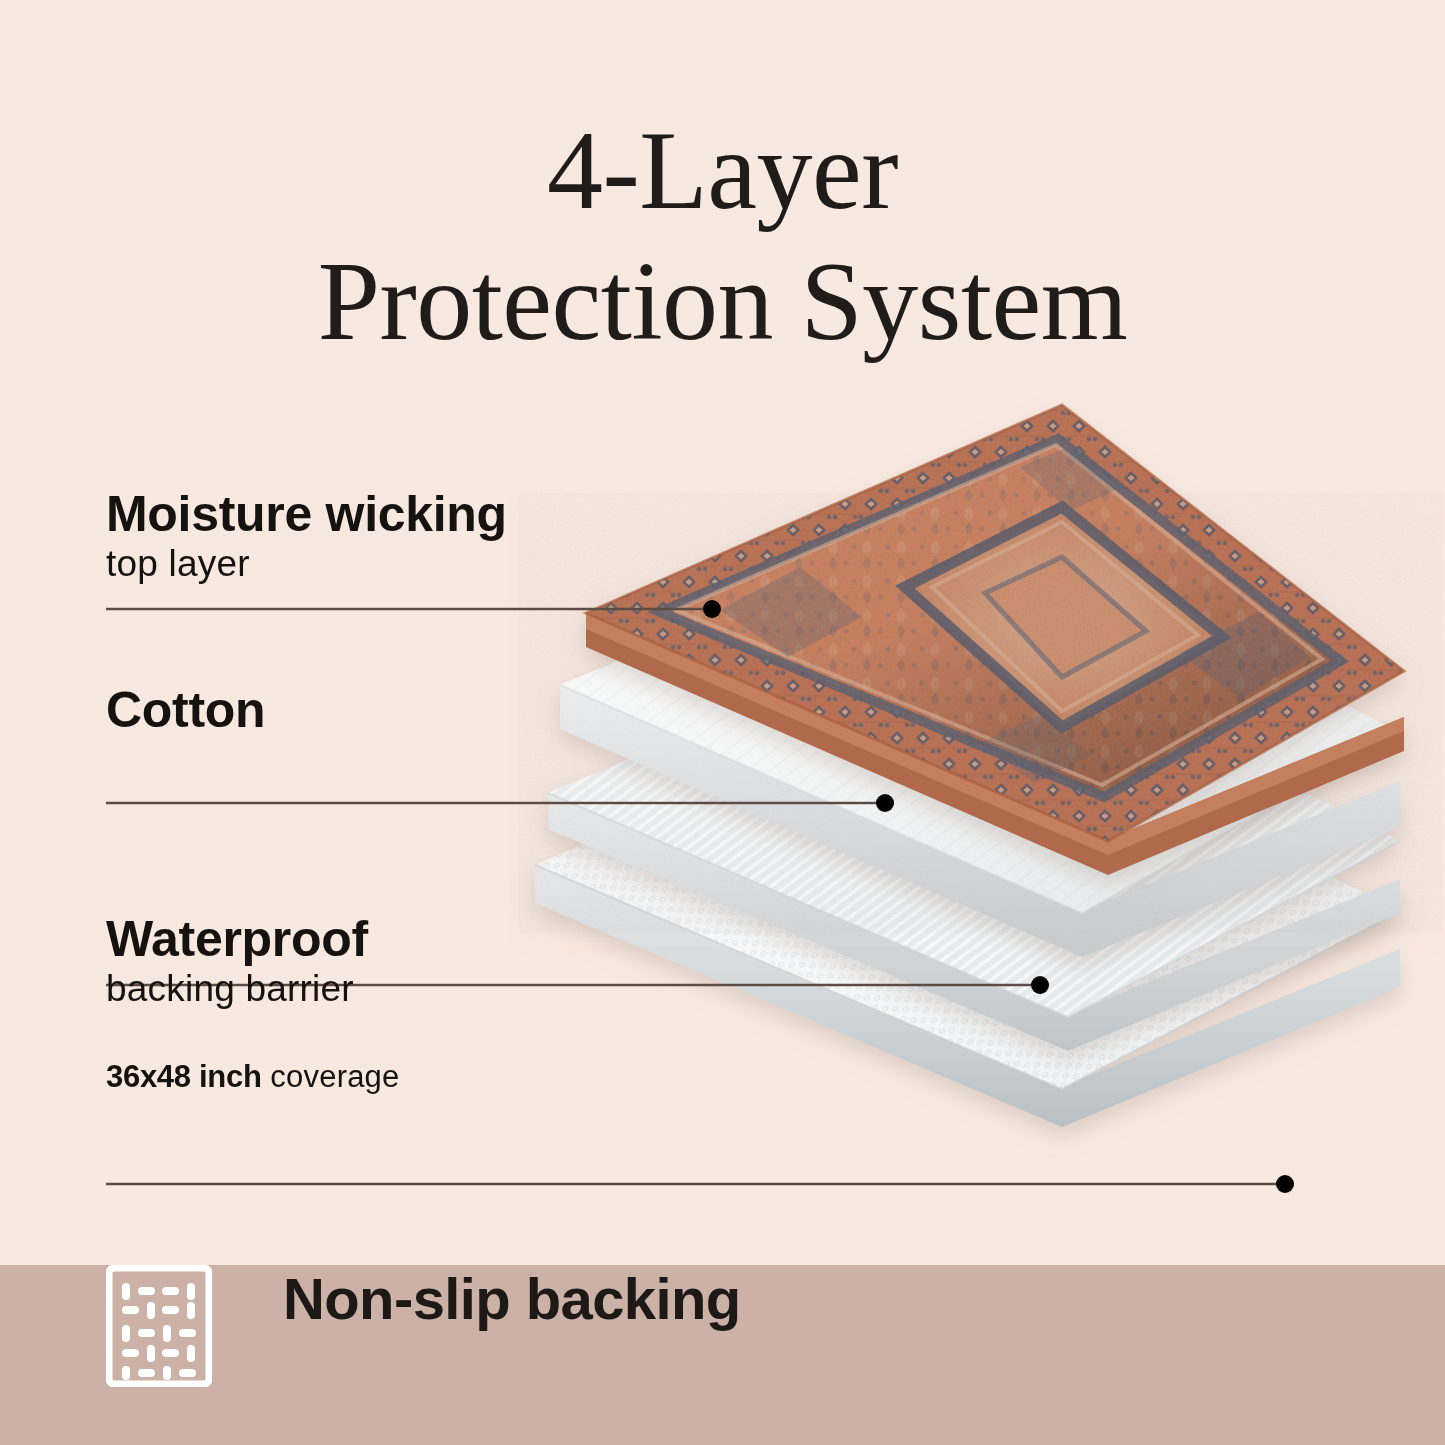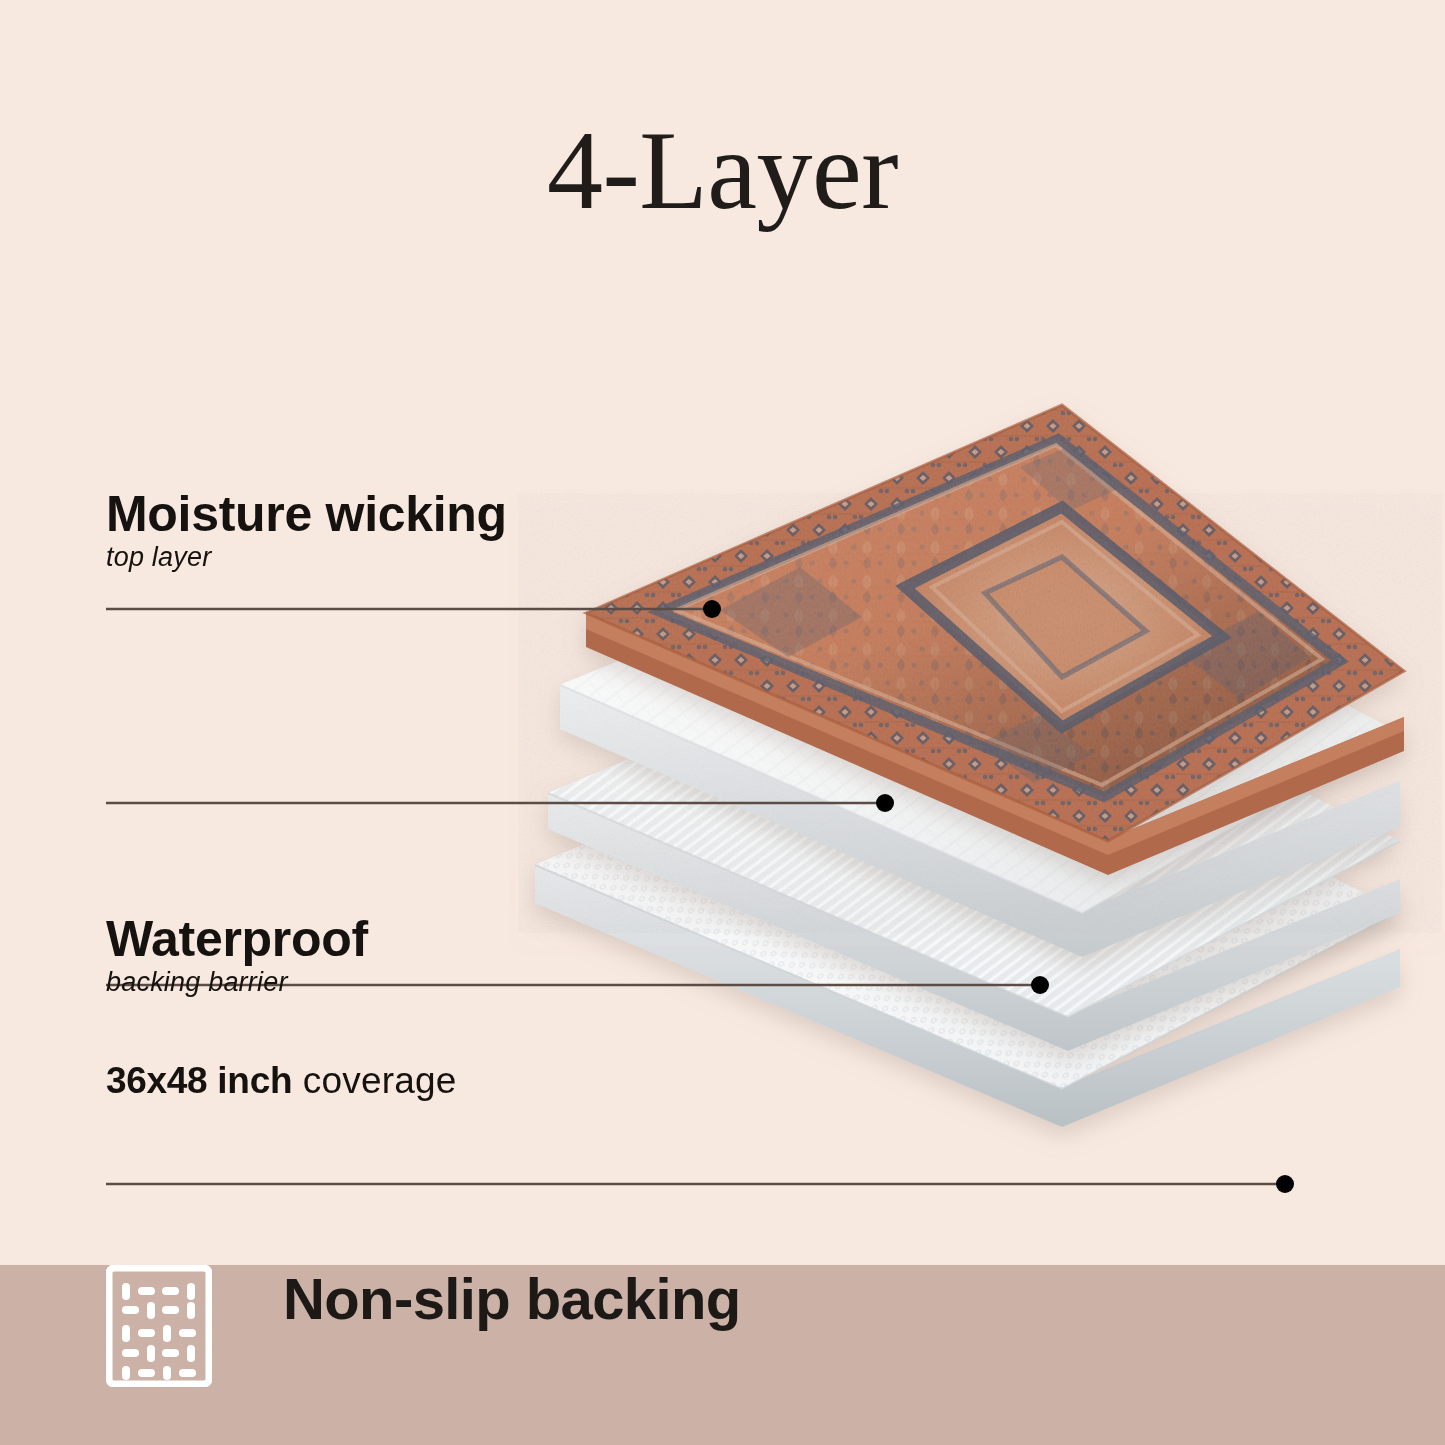--- a/index.html
+++ b/index.html
@@ -36,28 +36,27 @@
   
   .label-block { position:absolute; left:106px; color:#15120f; }
   .label-strong {
     font-size:50px;
     font-weight:bold;
     letter-spacing:-0.3px;
     line-height:1.12;
     white-space:nowrap;
   }
   .label-light {
-    font-size:27px;
+    font-size:37px;
     font-weight:300;
     letter-spacing:0.2px;
     line-height:1.18;
     white-space:nowrap;
-    font-style:italic;
-  }
-  .label-mixed { font-size:37px; line-height:1.18; white-space:nowrap; }
+  }
+  .label-mixed { font-size:31px; line-height:1.18; white-space:nowrap; }
   .label-mixed b { font-weight:bold; letter-spacing:-0.3px; }
   .label-mixed span { font-weight:300; letter-spacing:0.2px; }
 
   .lb1 { top:459px; }
   .lb2 { top:655px; }
   .lb3 { top:884px; }
   .lb4 { top:1032px; }
 
   
   .banner {
@@ -83,20 +82,21 @@
     white-space:nowrap;
   }
 </style>
 </head>
 <body>
 
 <div id="stage">
 
   <div class="title">
     <span class="l1">4-Layer</span>
+    <span class="l2">Protection System</span>
   </div>
 
   <svg class="illustration" viewBox="0 0 1445 1445">
     <defs>
 
       <linearGradient id="rugBase" x1="0" y1="0" x2="0.75" y2="1">
         <stop offset="0%" stop-color="#cf8360"></stop>
         <stop offset="30%" stop-color="#c4714f"></stop>
         <stop offset="62%" stop-color="#b9674a"></stop>
         <stop offset="100%" stop-color="#a95c44"></stop>
@@ -278,20 +278,21 @@
       <circle cx="1285" cy="1157" r="9" fill="#000000"></circle>
     </g>
   </svg>
 
   <div class="label-block lb1">
     <div class="label-strong">Moisture wicking</div>
     <div class="label-light">top layer</div>
   </div>
 
   <div class="label-block lb2">
+    <div class="label-strong">Cotton</div>
   </div>
 
   <div class="label-block lb3">
     <div class="label-strong">Waterproof</div>
     <div class="label-light">backing barrier</div>
   </div>
 
   <div class="label-block lb4">
     <div class="label-mixed"><b>36x48 inch</b><span> coverage</span></div>
   </div>

